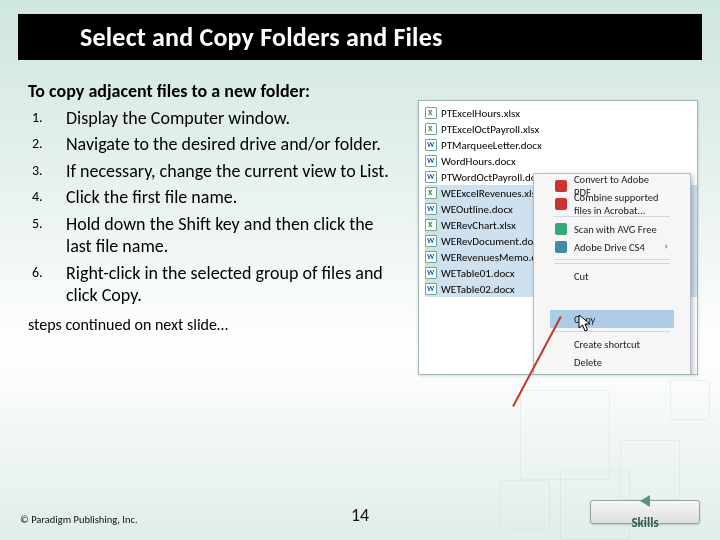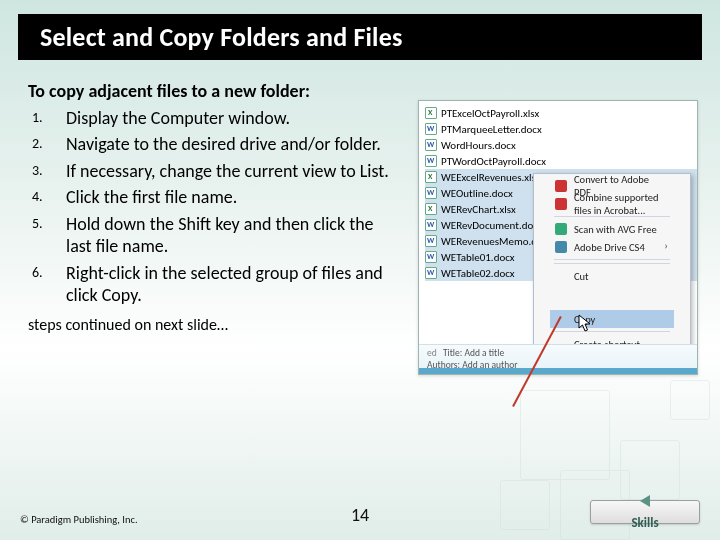--- a/index.html
+++ b/index.html
@@ -5,21 +5,21 @@
   * { box-sizing: border-box; margin: 0; padding: 0; }
   html, body { width: 720px; height: 540px; overflow: hidden; font-family: Calibri, Arial, sans-serif; }
   .slide {
     width: 720px; height: 540px; position: relative;
     background: linear-gradient(to bottom, #cfe6e0 0%, #e8f2ef 35%, #ffffff 65%, #e0ede9 100%);
   }
   .title-bar {
     position: absolute; top: 14px; left: 18px; width: 684px; height: 46px;
     background: #000; color: #fff; display: flex; align-items: center;
   }
-  .title-bar h1 { font-size: 26px; font-weight: 700; padding-left: 22px; letter-spacing: 0.2px; }
+  .title-bar h1 { font-size: 26px; font-weight: 700; padding-left: 22px; letter-spacing: 0.2px; margin-left: 40px; }
   .content-left {
     position: absolute; top: 80px; left: 28px; width: 370px;
     color: #000; font-size: 18px; line-height: 1.25;
   }
   .lead { font-weight: 700; margin-bottom: 4px; }
   ol.steps { list-style: none; counter-reset: step; padding-left: 0; }
   ol.steps li {
     counter-increment: step; position: relative; padding-left: 38px; margin-bottom: 4px;
   }
   ol.steps li::before {
@@ -120,20 +120,24 @@
         <li>Hold down the Shift key and then click the last file name.</li>
         <li>Right-click in the selected group of files and click Copy.</li>
       </ol>
     <p class="continued">steps continued on next slide…</p>
   </div>
 
   <div class="shot">
     <div class="filelist" id="filelist">
         <div class="frow">
           <span class="ficon x"></span>
+          <span class="fname">PTExcelHours.xlsx</span>
+        </div>
+        <div class="frow">
+          <span class="ficon x"></span>
           <span class="fname">PTExcelOctPayroll.xlsx</span>
         </div>
         <div class="frow">
           <span class="ficon w"></span>
           <span class="fname">PTMarqueeLetter.docx</span>
         </div>
         <div class="frow">
           <span class="ficon w"></span>
           <span class="fname">WordHours.docx</span>
         </div>
@@ -200,26 +204,20 @@
         <div class="mitem">
           <span>Create shortcut</span>
         </div>
         <div class="mitem">
           <span>Delete</span>
         </div>
         <div class="mitem">
           <span>Rename</span>
         </div>
       </div>
-    <div class="details-bar">
-      <span style="color:#888;margin-right:4px;">ed</span>
-      <span>Title: Add a title</span><br>
-      <span>Authors: Add an author</span>
-      <div class="bluebar"></div>
-    </div>
   </div>
 
   <div class="callout-line" style="top:316px; left:560px; height:102px; transform: rotate(28deg);"></div>
 
   <div class="cursor" style="top:314px; left:578px;">
     <svg viewBox="0 0 14 18">
         <path d="M1 1 L1 14 L4.5 11 L7 17 L9.5 16 L7 10 L12 10 Z" fill="#fff" stroke="#000" stroke-width="1"></path>
       </svg>
   </div>
 

